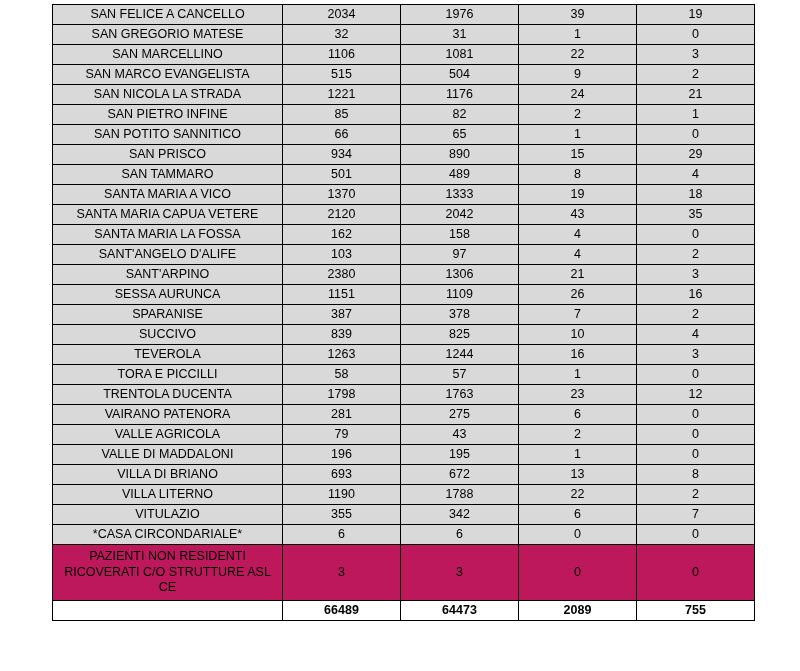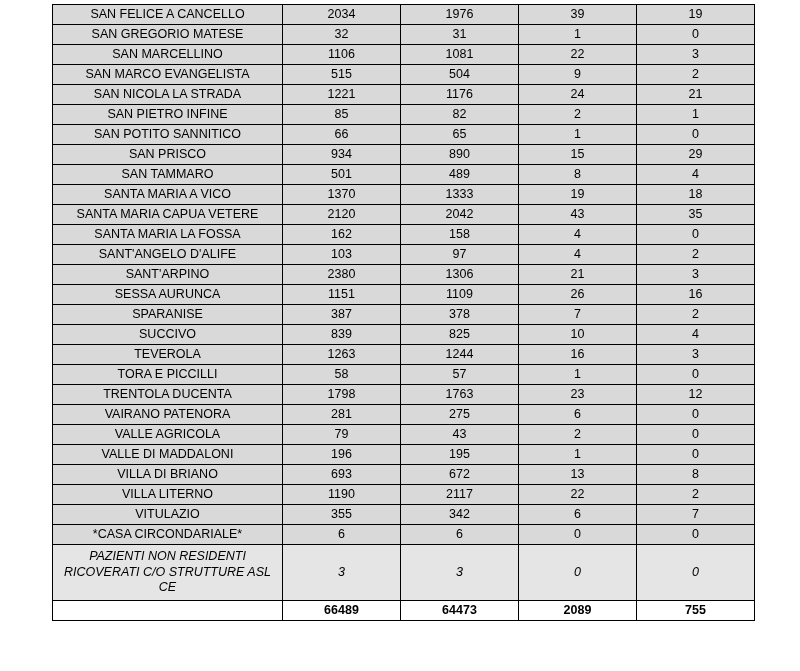--- a/index.html
+++ b/index.html
@@ -32,22 +32,21 @@
     color: #000000;
     text-align: center;
     vertical-align: middle;
     padding: 1px 2px;
     line-height: 1.15;
     height: 20px;
     box-sizing: border-box;
     background: #d9d9d9;
   }
   table.data-table tr.plain td {
-    background: #e5e5e5;
-    font-style: italic;
+    background: #be185d;
   }
   td.name-cell {
     width: 230px;
   }
   td.num-cell {
     width: 118px;
   }
   tr.tall td {
     height: 56px;
   }
@@ -234,21 +233,21 @@
       <tr>
         <td class="name-cell">VILLA DI BRIANO</td>
         <td class="num-cell">693</td>
         <td class="num-cell">672</td>
         <td class="num-cell">13</td>
         <td class="num-cell">8</td>
       </tr>
       <tr>
         <td class="name-cell">VILLA LITERNO</td>
         <td class="num-cell">1190</td>
-        <td class="num-cell">2117</td>
+        <td class="num-cell">1788</td>
         <td class="num-cell">22</td>
         <td class="num-cell">2</td>
       </tr>
       <tr>
         <td class="name-cell">VITULAZIO</td>
         <td class="num-cell">355</td>
         <td class="num-cell">342</td>
         <td class="num-cell">6</td>
         <td class="num-cell">7</td>
       </tr>

